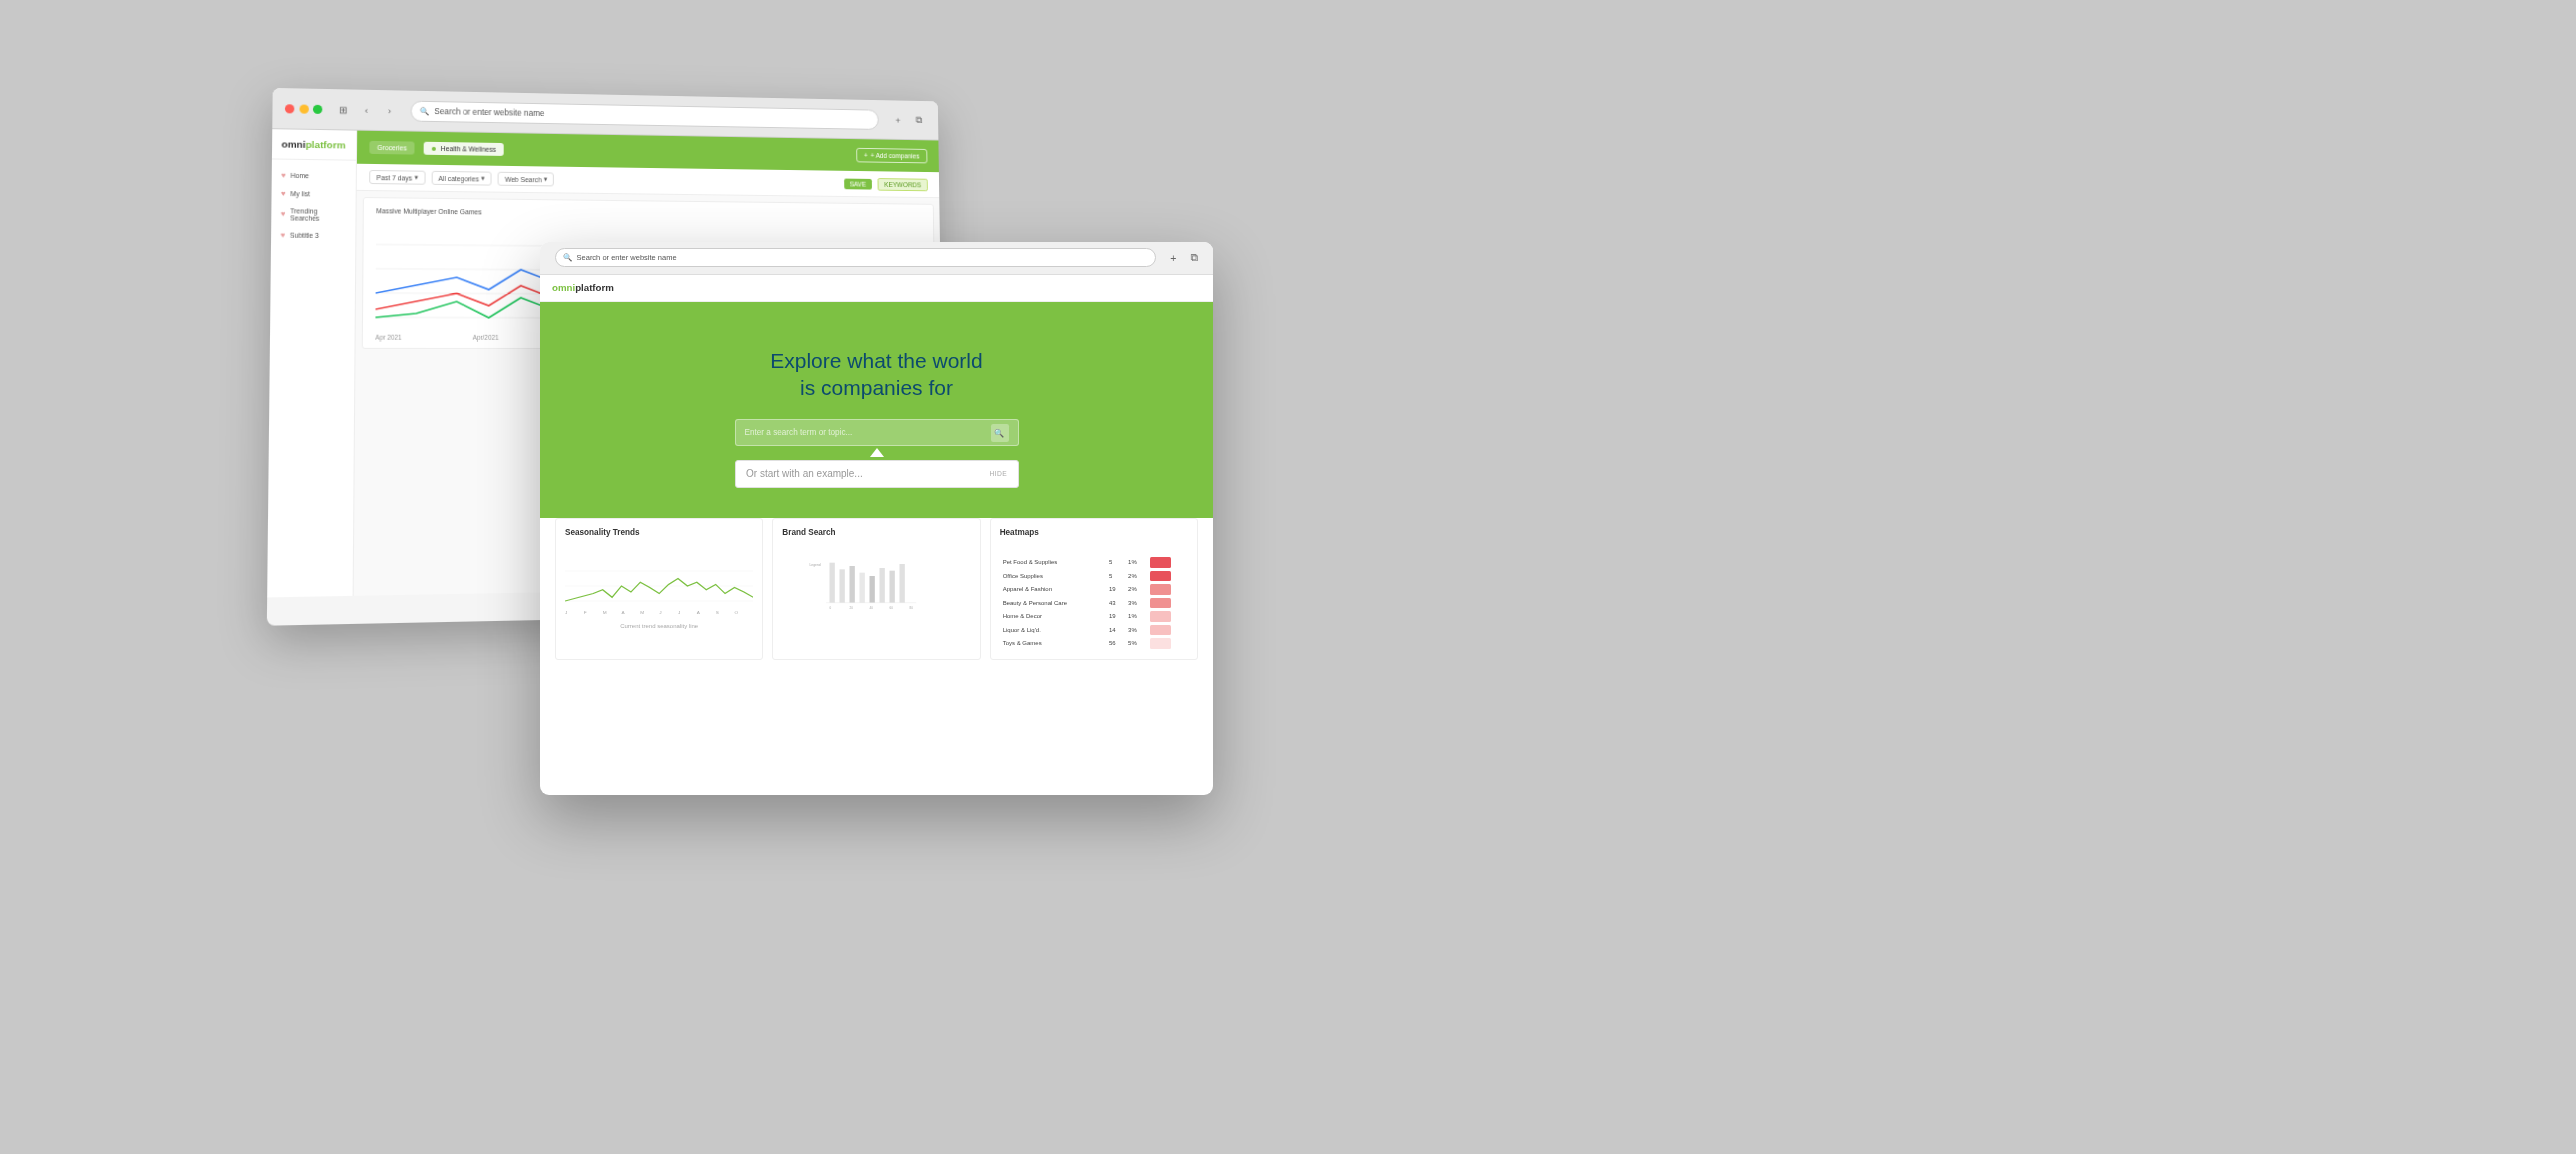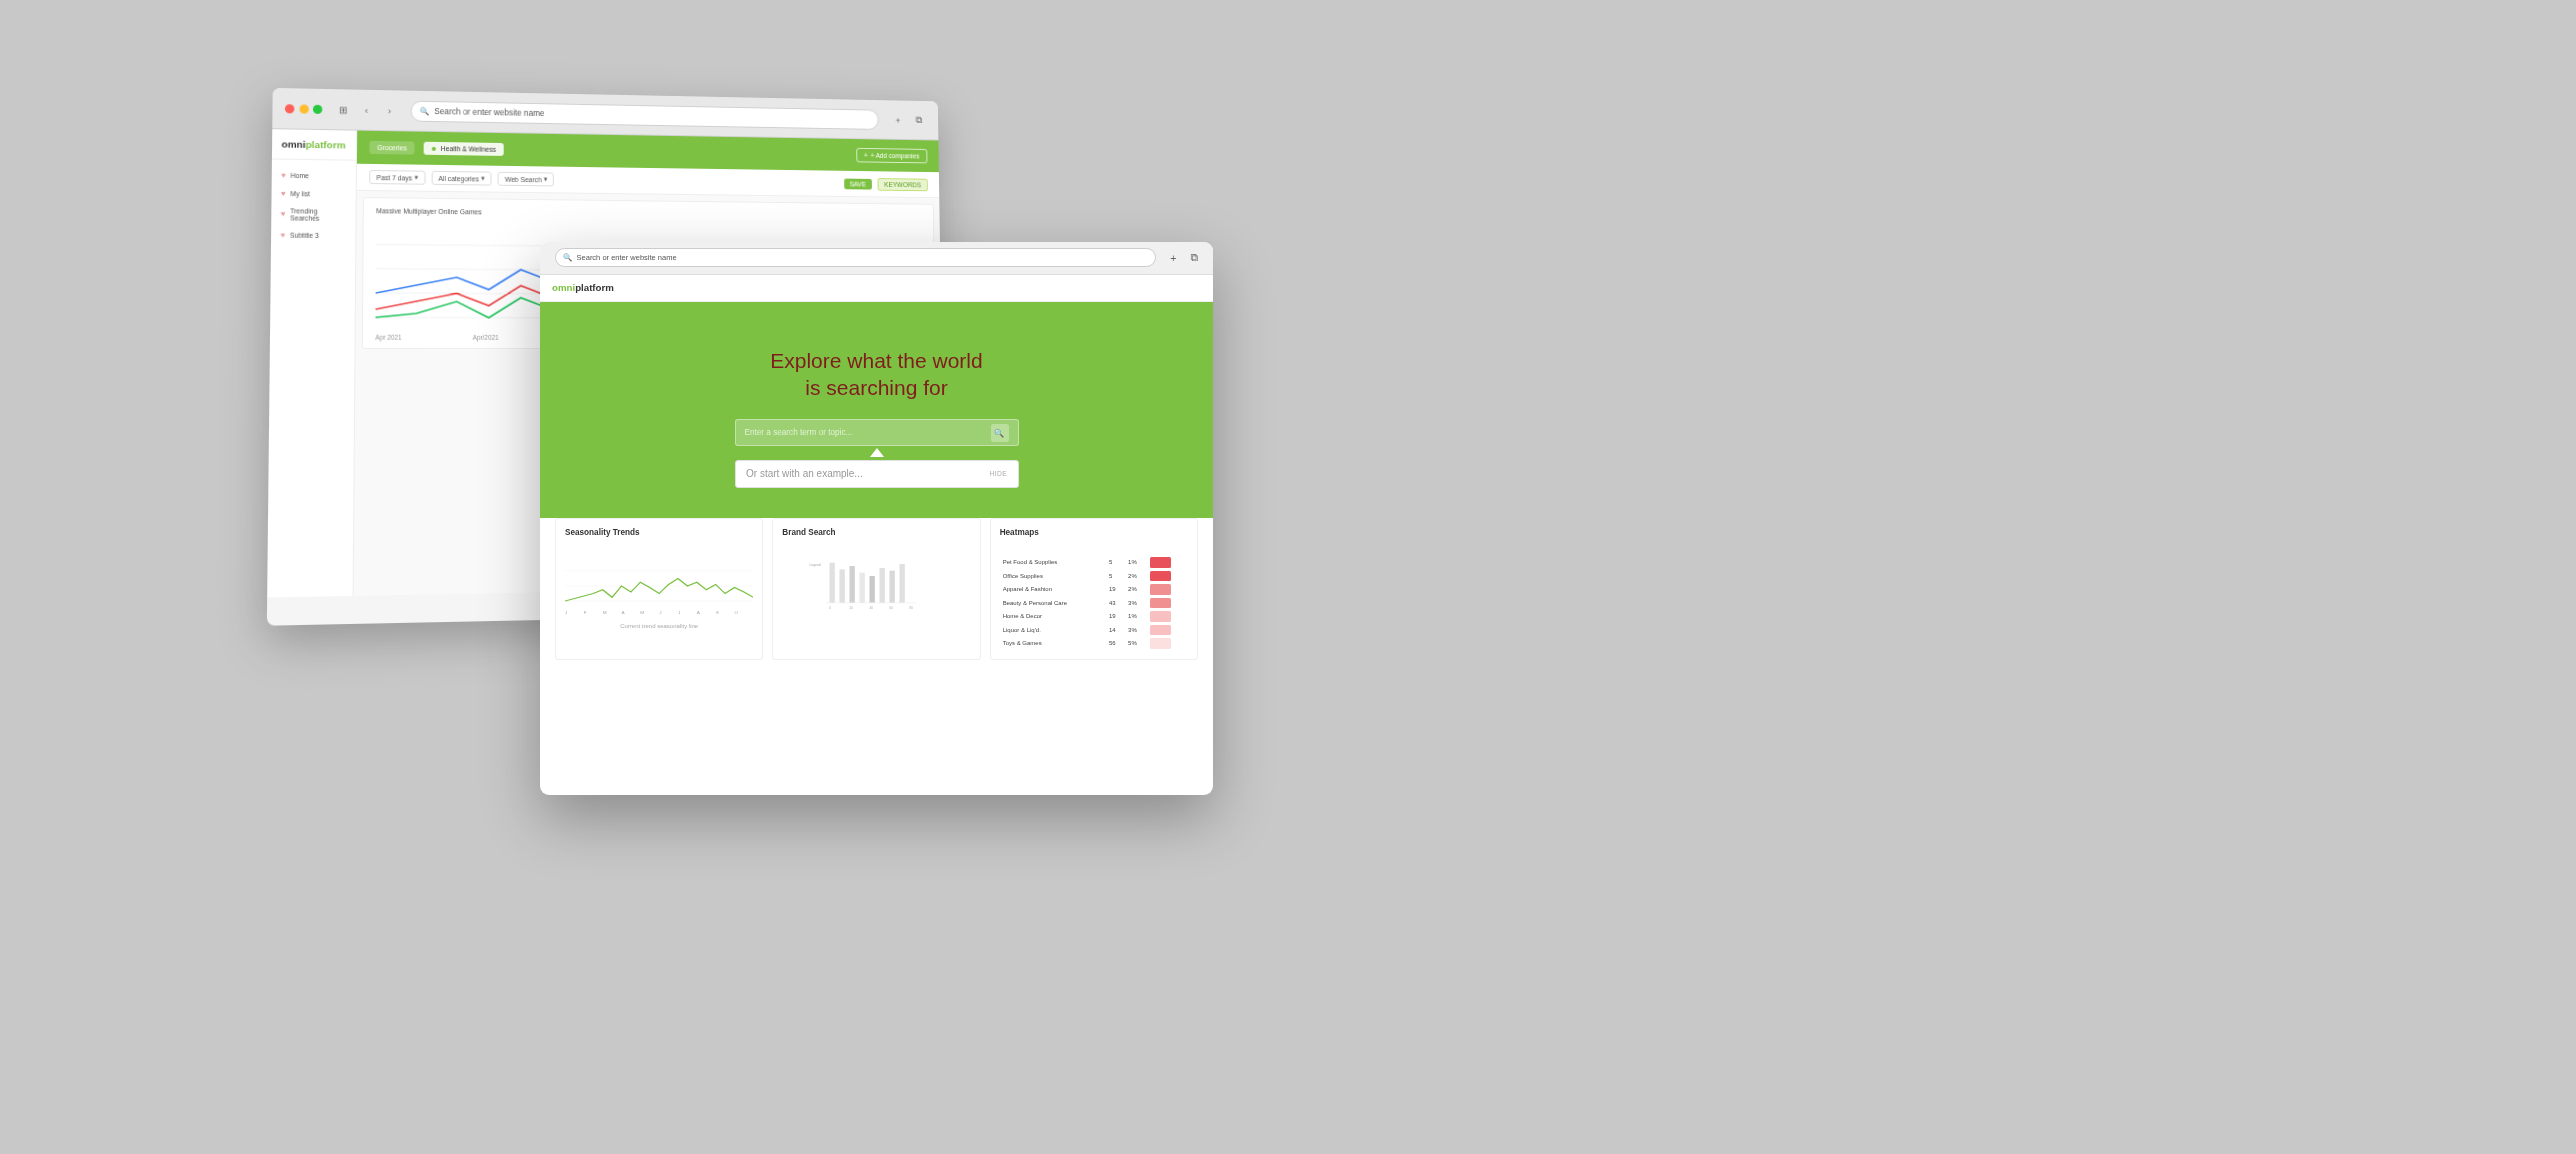--- a/index.html
+++ b/index.html
@@ -287,21 +287,21 @@
       min-height: 194px;
       display: flex;
       flex-direction: column;
       align-items: center;
       justify-content: center;
     }
 
     .hero-title {
       font-size: 21px;
       font-weight: 300;
-      color: #7f1d1d;
+      color: #0c4a6e;
       line-height: 1.3;
       margin-bottom: 18px;
       text-align: center;
     }
 
     .hero-search-bar {
       width: 284px;
       height: 27px;
       background: rgba(255,255,255,0.25);
       border-radius: 3px;
@@ -578,21 +578,21 @@
 
     <div class="nav-header-front">
       <div class="nav-front-brand">
         <span class="omni-green">omni</span><span class="platform-dark">platform</span>
       </div>
     </div>
 
     <div class="green-hero">
       <div class="hero-title">
         <span>Explore what the world</span><br>
-        <span>is searching for</span>
+        <span>is companies for</span>
       </div>
       <div class="hero-search-bar">
         <input type="text" placeholder="Enter a search term or topic..." style="">
         <div class="search-go-btn">
           <span>🔍</span>
         </div>
       </div>
 
       <div style="width:284px;display:flex;justify-content:center;margin-top:1.5px;">
         <div class="dropdown-arrow"></div>

